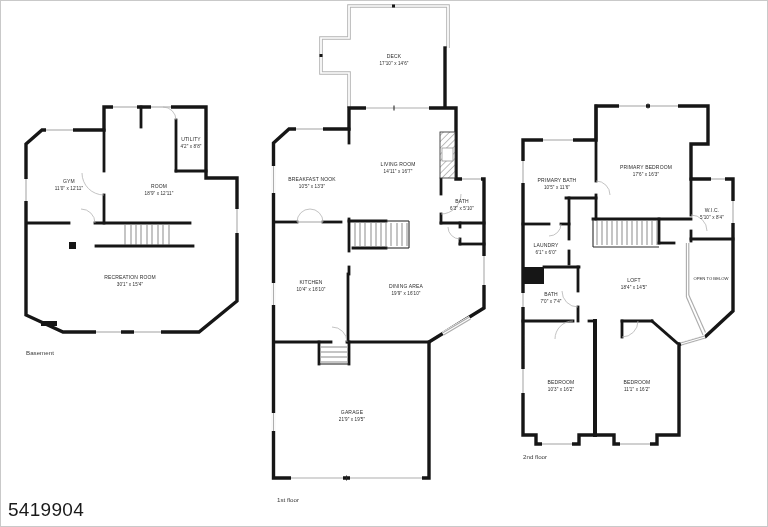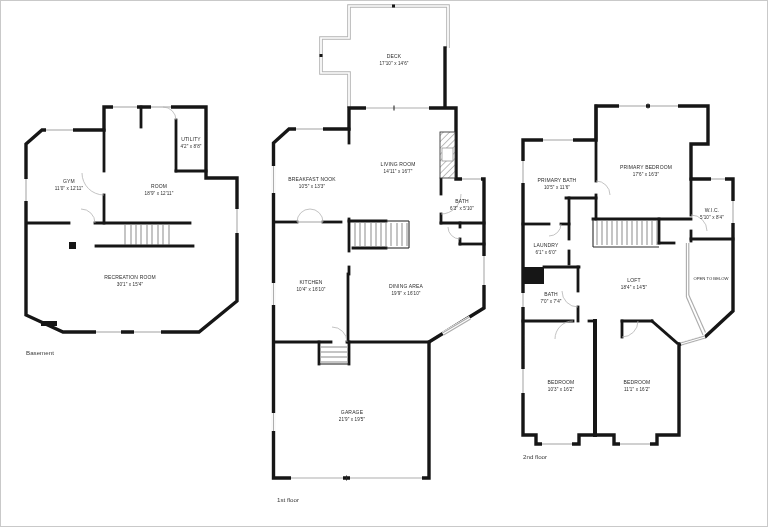--- a/index.html
+++ b/index.html
@@ -272,13 +272,14 @@
     <text class="rd" x="633" y="288">18'4" x 14'5"</text>
     <text class="otb" x="710" y="279">OPEN TO BELOW</text>
     <text class="rn" x="560" y="383">BEDROOM</text>
     <text class="rd" x="560" y="390">10'3" x 16'2"</text>
     <text class="rn" x="636" y="383">BEDROOM</text>
     <text class="rd" x="636" y="390">11'1" x 16'2"</text>
     <text class="fl" x="522" y="458">2nd floor</text>
   </g>
 </svg>
 
+<div class="photo-id">5419904</div>
 </div>
 
 </body></html>

